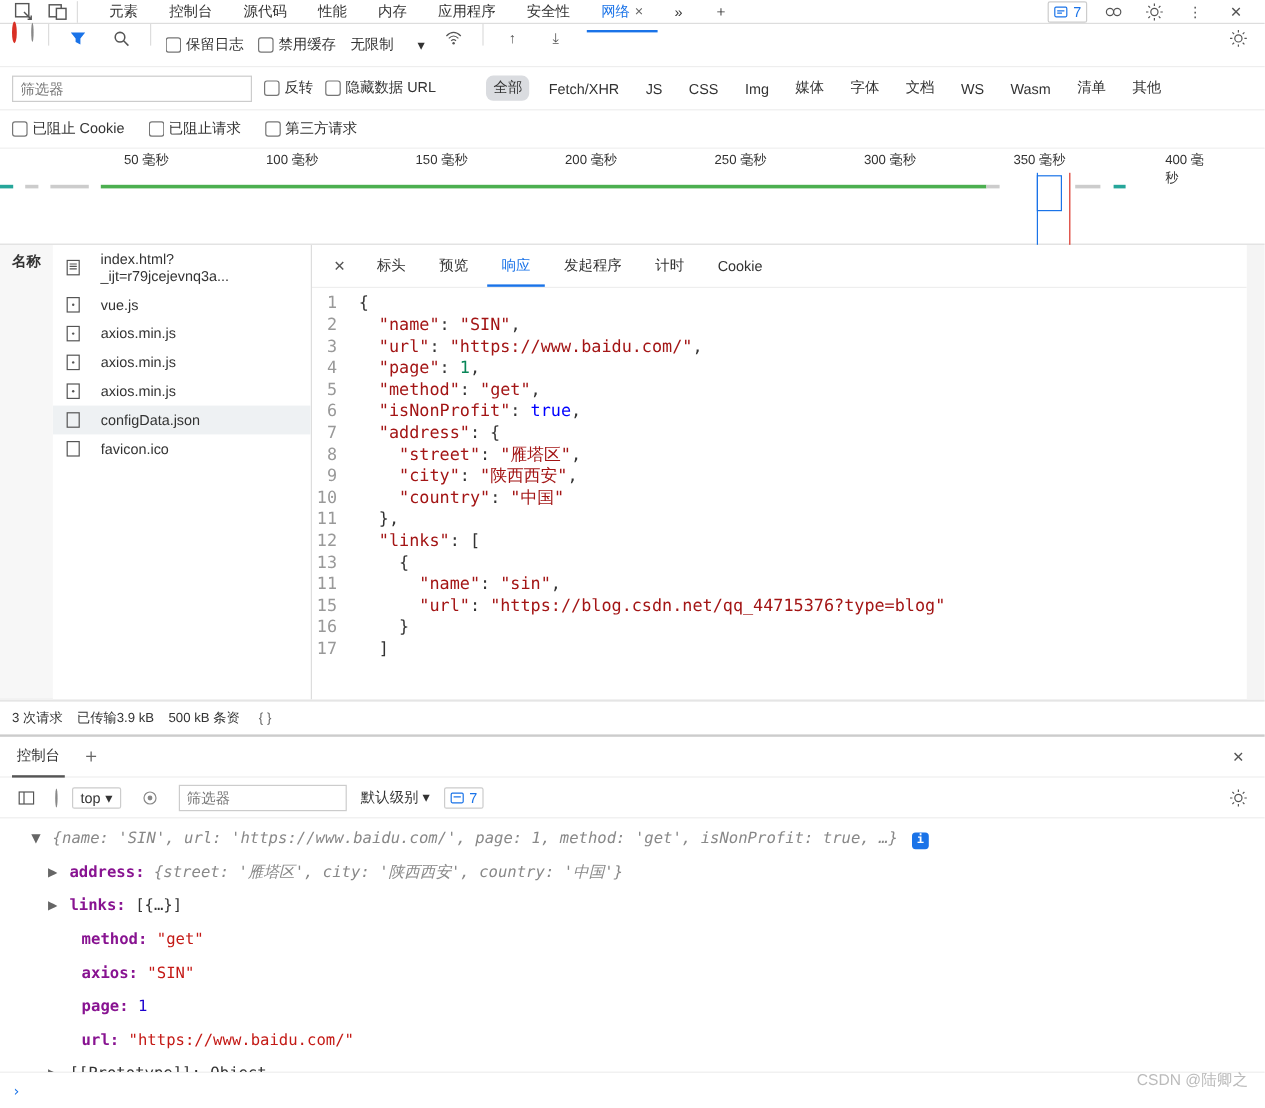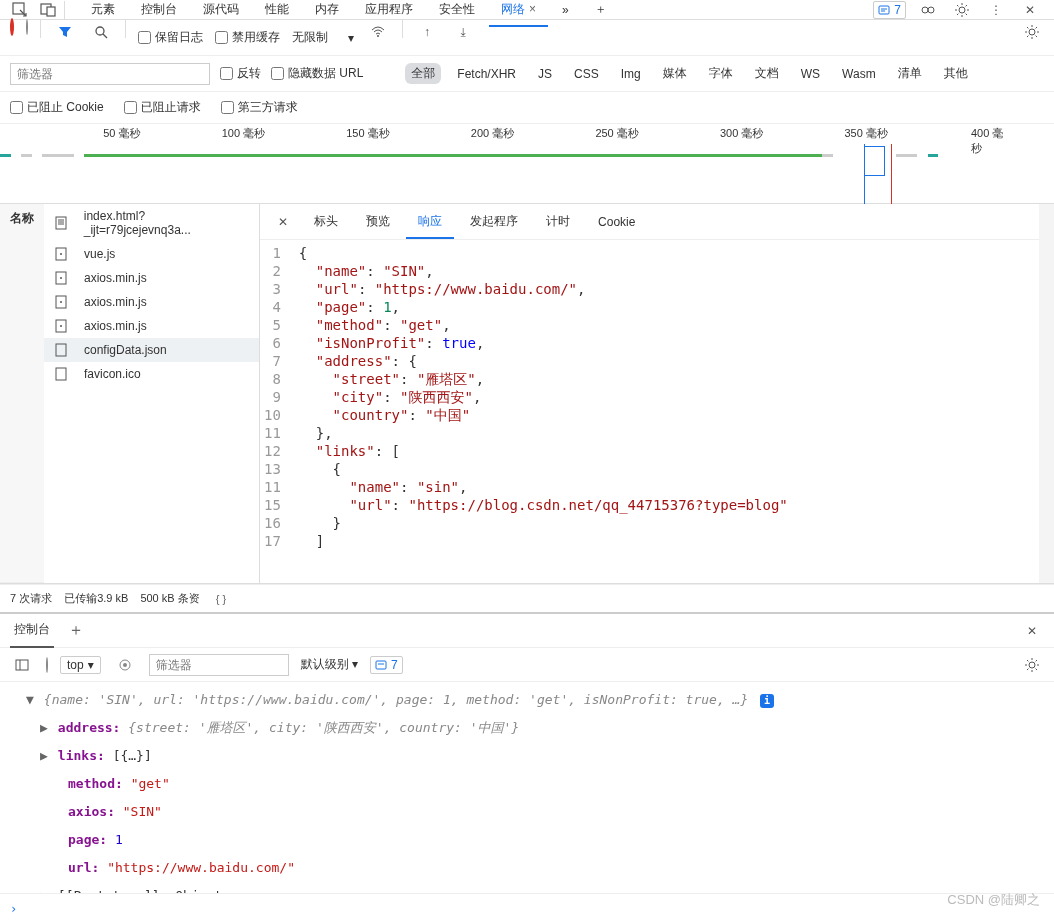--- a/index.html
+++ b/index.html
@@ -349,21 +349,21 @@
           <div>16</div>
           <div>17</div>
         </div>
       <div class="code" id="code"><div class="code-line">{</div><div class="code-line">  <span class="k">"name"</span>: <span class="s">"SIN"</span>,</div><div class="code-line">  <span class="k">"url"</span>: <span class="s">"https://www.baidu.com/"</span>,</div><div class="code-line">  <span class="k">"page"</span>: <span class="v-num">1</span>,</div><div class="code-line">  <span class="k">"method"</span>: <span class="s">"get"</span>,</div><div class="code-line">  <span class="k">"isNonProfit"</span>: <span class="v-bool">true</span>,</div><div class="code-line">  <span class="k">"address"</span>: {</div><div class="code-line">    <span class="k">"street"</span>: <span class="s">"雁塔区"</span>,</div><div class="code-line">    <span class="k">"city"</span>: <span class="s">"陕西西安"</span>,</div><div class="code-line">    <span class="k">"country"</span>: <span class="s">"中国"</span></div><div class="code-line">  },</div><div class="code-line">  <span class="k">"links"</span>: [</div><div class="code-line">    {</div><div class="code-line">      <span class="k">"name"</span>: <span class="s">"sin"</span>,</div><div class="code-line">      <span class="k">"url"</span>: <span class="s">"https://blog.csdn.net/qq_44715376?type=blog"</span></div><div class="code-line">    }</div><div class="code-line">  ]</div></div>
     </div>
   </div>
   <div class="scrollbar-fake"></div>
 </div>
 
 <div class="status-bar">
-  <span>7 次请求</span>
+  <span>3 次请求</span>
   <span>已传输3.9 kB</span>
   <span>500 kB 条资</span>
   <span style="margin-left:4px;color:#666">{ }</span>
 </div>
 
 <div class="console-panel">
   <div class="console-tabs">
     <span class="console-tab">控制台</span>
     <span style="color:#666;font-size:16px">＋</span>
     <span style="flex:1"></span>

